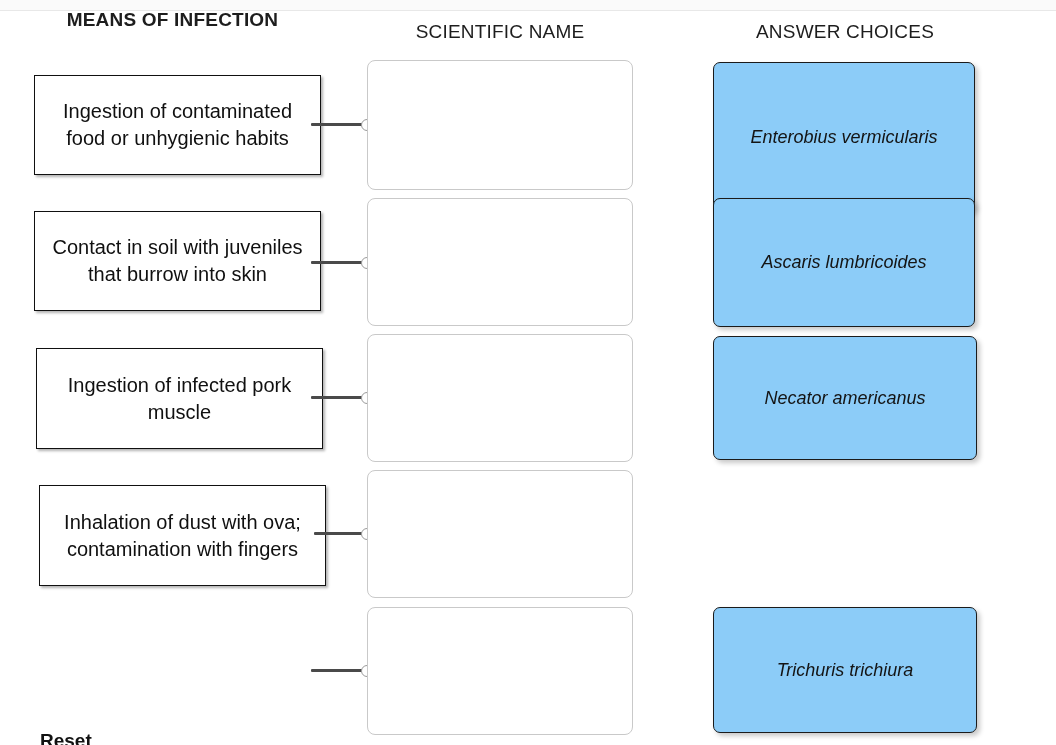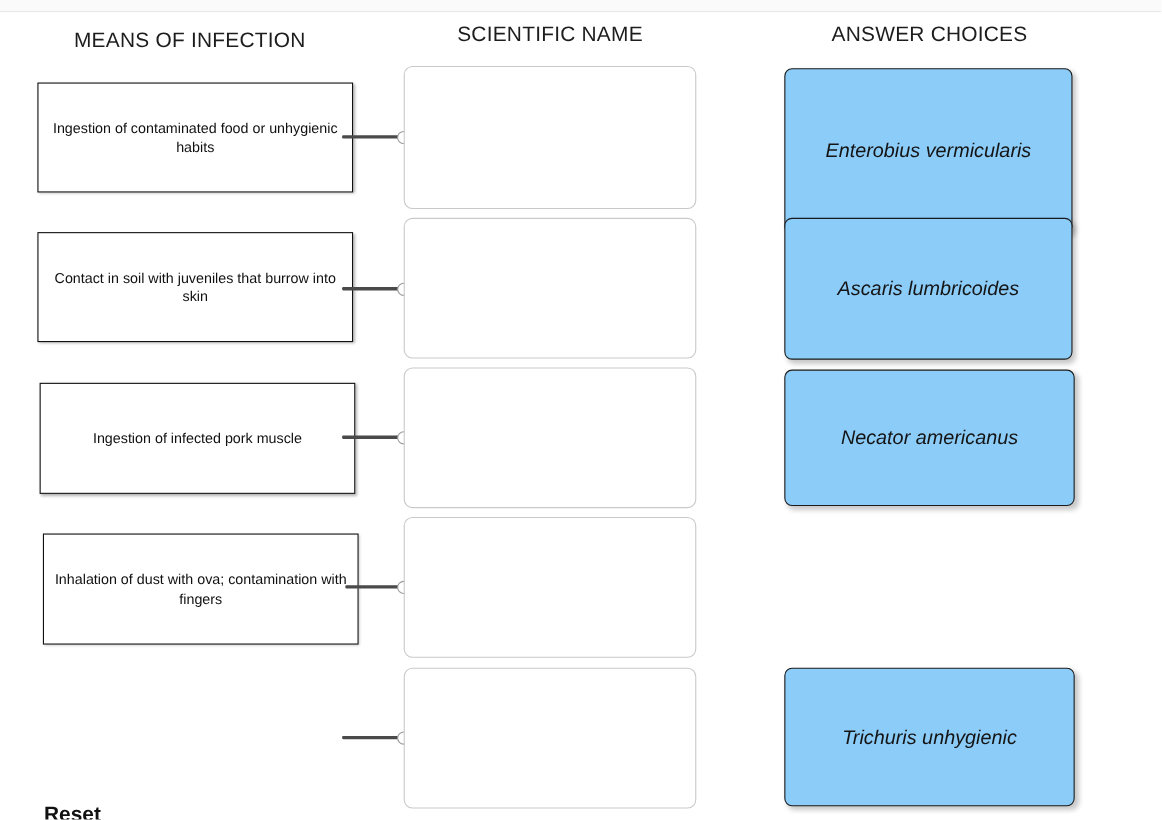--- a/index.html
+++ b/index.html
@@ -32,34 +32,34 @@
   
   .col-header {
     position: absolute;
     font-size: 19px;
     color: #1d1d1d;
     letter-spacing: 0.2px;
     white-space: nowrap;
     text-align: center;
     font-weight: 400;
   }
-  #hdr-means   { left: 0;    top: 27px; width: 345px; }
+  #hdr-means   { left: 0;    top: 9px; width: 345px; font-weight: bold; }
   #hdr-sci     { left: 346px;top: 21px; width: 308px; }
   #hdr-answer  { left: 690px;top: 21px; width: 310px; }
 
   
   .prompt-box {
     position: absolute;
     background: #ffffff;
     border: 1.5px solid #101010;
     display: flex;
     align-items: center;
     justify-content: center;
     text-align: center;
-    font-size: 13px;
+    font-size: 20px;
     line-height: 1.33;
     color: #101010;
     padding: 4px 9px;
     box-shadow: 1.5px 1.5px 2.5px rgba(0,0,0,0.30);
   }
 
   
   .drop-zone {
     position: absolute;
     background: #ffffff;
@@ -144,17 +144,17 @@
 
   <div class="drop-zone" style="left:367px; top:60px;  width:266px; height:130px;"></div>
   <div class="drop-zone" style="left:367px; top:198px; width:266px; height:128px;"></div>
   <div class="drop-zone" style="left:367px; top:334px; width:266px; height:128px;"></div>
   <div class="drop-zone" style="left:367px; top:470px; width:266px; height:128px;"></div>
   <div class="drop-zone" style="left:367px; top:607px; width:266px; height:128px;"></div>
 
   <div class="answer-card" style="left:713px; top:62px;  width:262px; height:151px;">Enterobius vermicularis</div>
   <div class="answer-card" style="left:713px; top:336px; width:264px; height:124px;">Necator americanus</div>
   <div class="answer-card" style="left:713px; top:198px; width:262px; height:129px;">Ascaris lumbricoides</div>
-  <div class="answer-card" style="left:713px; top:607px; width:264px; height:126px;">Trichuris unhygienic</div>
+  <div class="answer-card" style="left:713px; top:607px; width:264px; height:126px;">Trichuris trichiura</div>
 
   <div class="reset-link">Reset</div>
 
 </div>
 
 </body></html>

